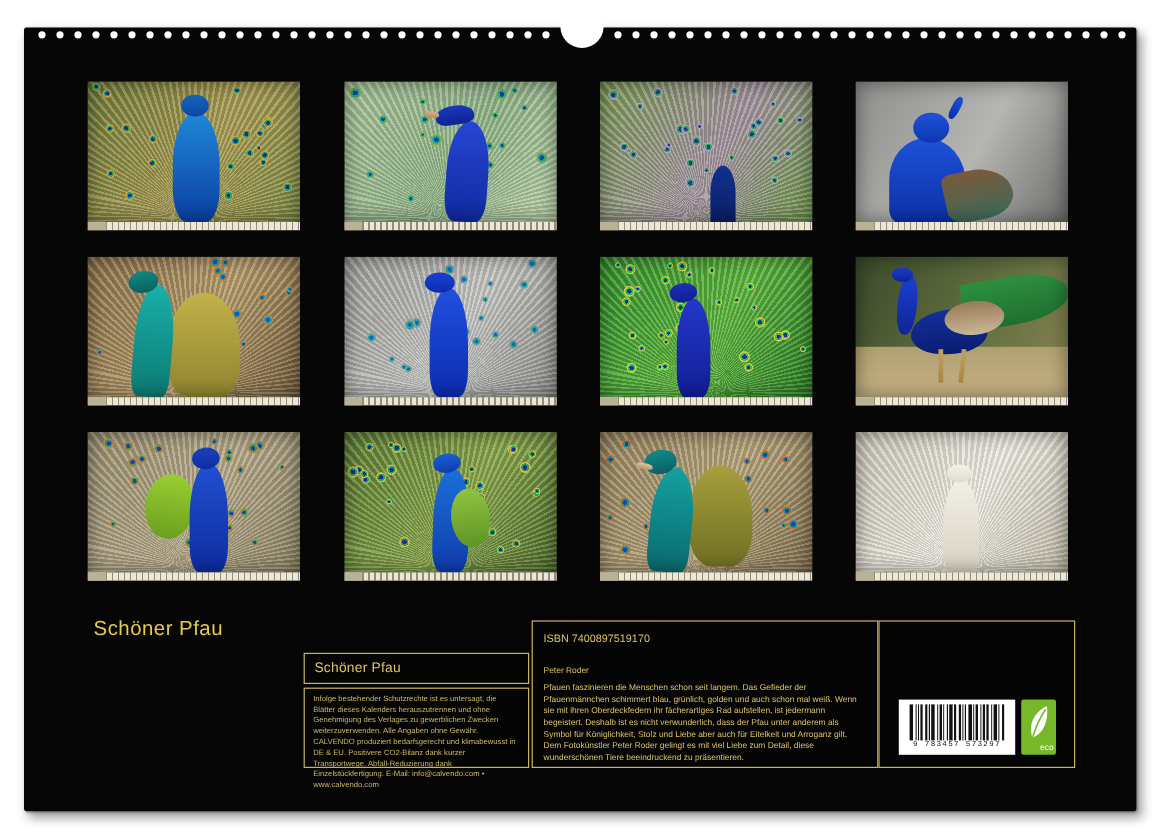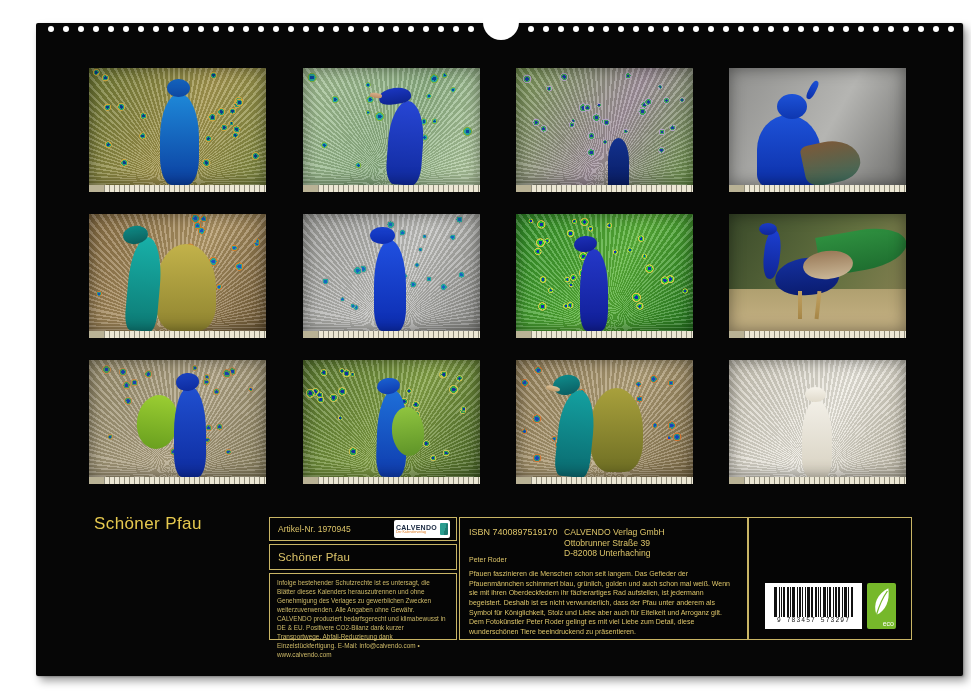--- a/index.html
+++ b/index.html
@@ -2,21 +2,21 @@
 <html><head>
 <meta charset="utf-8">
 <style>
   html,body{margin:0;padding:0;}
   body{
     width:971px;height:700px;overflow:hidden;background:#ffffff;
     font-family:"Liberation Sans", sans-serif;position:relative;
   }
   
   .paper{
-    position:absolute;left:36px;top:23px;width:927px;height:653px;
+    position:absolute;left:20px;top:23px;width:927px;height:653px;
     background:#060606;border-radius:2px;
     box-shadow:4px 5px 9px rgba(0,0,0,.38), 1px 1px 2px rgba(0,0,0,.25);
   }
   .hole{position:absolute;width:6px;height:6px;border-radius:50%;background:#ffffff;top:3px;}
   .notch{position:absolute;width:36px;height:36px;border-radius:50%;background:#ffffff;top:-19px;left:447px;}
   
   .photo{position:absolute;width:177px;height:124px;overflow:hidden;background:#222;}
   .photo .art{position:absolute;left:0;top:0;right:0;height:117px;}
   .layer{position:absolute;left:0;top:0;width:100%;height:100%;}
   .rays{background:repeating-conic-gradient(from -78deg at 50% 97%, rgba(255,255,255,.20) 0deg 1.1deg, rgba(20,22,6,.12) 1.1deg 2.7deg);}
@@ -271,46 +271,29 @@
           <div class="shape" style="left: 41%; top: 34%; width: 17%; height: 66%; border-radius: 50% 50% 25% 25%; transform: rotate(0deg); background: linear-gradient(rgb(242, 239, 231), rgb(216, 210, 194));"></div>
           <div class="shape" style="left: 43%; top: 23%; width: 12%; height: 13%; border-radius: 55%; transform: rotate(0deg); background: linear-gradient(rgb(245, 242, 234), rgb(224, 218, 203));"></div>
           <div class="layer vig"></div>
         </div>
         <div class="strip"></div>
       </div>
     </div>
 
   <div class="page-title">Schöner Pfau</div>
 
-  <div class="ibox" style="left:233px;top:494px;width:188px;height:24px;">
-    <div class="artikel-row">
-      <span class="gold artikel-label">Artikel-Nr. 1970945</span>
-      <span class="calvendo-logo">
-        <span class="logo-txt">
-          <span class="logo-name">CALVENDO</span>
-          <span class="logo-tag">Der Kalenderverlag</span>
-        </span>
-        <span class="logo-flag"></span>
-      </span>
-    </div>
-  </div>
   <div class="ibox" style="left:233px;top:521px;width:188px;height:26px;">
     <div class="gold boxtitle">Schöner Pfau</div>
   </div>
   <div class="ibox" style="left:233px;top:550px;width:188px;height:67px;">
     <div class="legal">Infolge bestehender Schutzrechte ist es untersagt, die Blätter dieses Kalenders herauszutrennen und ohne Genehmigung des Verlages zu gewerblichen Zwecken weiterzuverwenden. Alle Angaben ohne Gewähr. CALVENDO produziert bedarfsgerecht und klimabewusst in DE &amp; EU. Positivere CO2-Bilanz dank kurzer Transportwege. Abfall-Reduzierung dank Einzelstückfertigung. E-Mail: info@calvendo.com • www.calvendo.com</div>
   </div>
 
   <div class="ibox mid-box" style="left:423px;top:494px;width:289px;height:123px;">
     <div class="gold isbn">ISBN 7400897519170</div>
-    <div class="gold pub">
-      <div>CALVENDO Verlag GmbH</div>
-      <div>Ottobrunner Straße 39</div>
-      <div>D-82008 Unterhaching</div>
-    </div>
     <div class="gold author">Peter Roder</div>
     <div class="gold desc">Pfauen faszinieren die Menschen schon seit langem. Das Gefieder der Pfauenmännchen schimmert blau, grünlich, golden und auch schon mal weiß. Wenn sie mit ihren Oberdeckfedern ihr fächerartiges Rad aufstellen, ist jedermann begeistert. Deshalb ist es nicht verwunderlich, dass der Pfau unter anderem als Symbol für Königlichkeit, Stolz und Liebe aber auch für Eitelkeit und Arroganz gilt. Dem Fotokünstler Peter Roder gelingt es mit viel Liebe zum Detail, diese wunderschönen Tiere beeindruckend zu präsentieren.</div>
   </div>
 
   <div class="ibox" style="left:712px;top:494px;width:164px;height:123px;">
     <div class="barcode">
       <div class="bars" id="bars">
           <span style="width: 3px;"></span>
           <i style="width: 2px;"></i>
           <span style="width: 1px;"></span>

